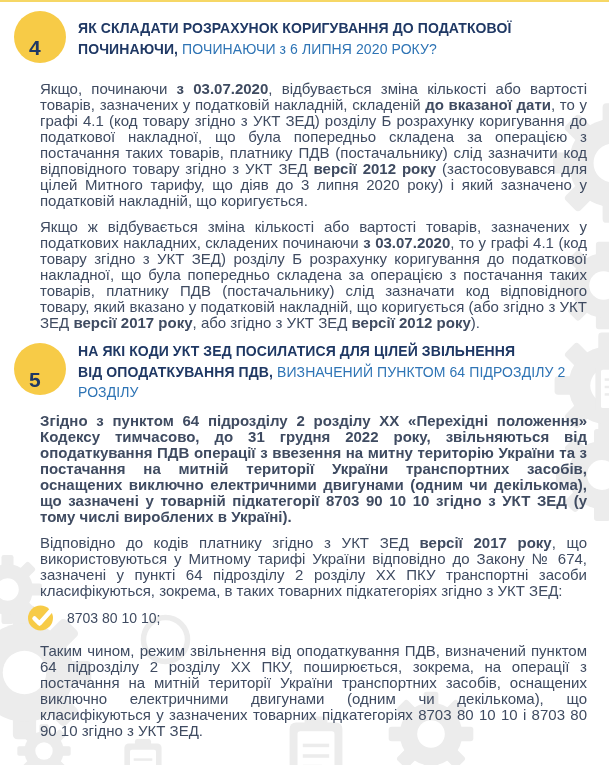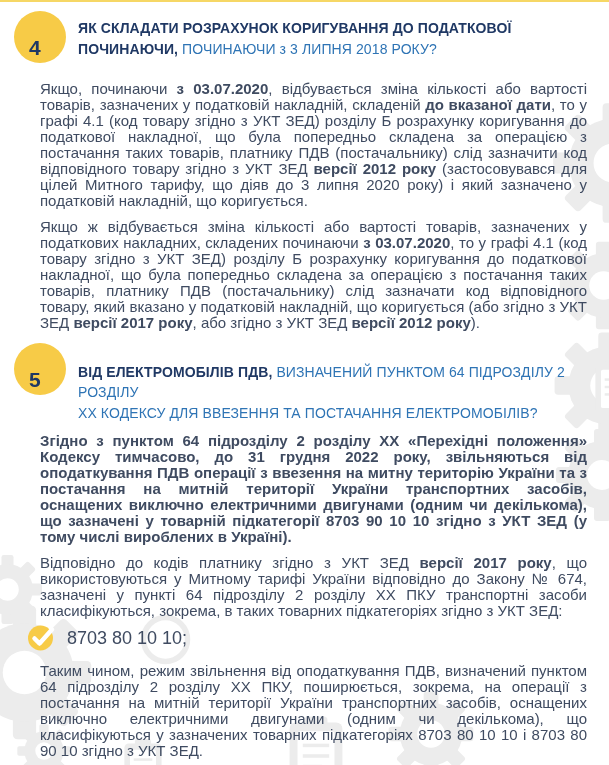--- a/index.html
+++ b/index.html
@@ -35,21 +35,21 @@
     color:var(--body,#3F4B61);text-align:justify;
   }
   .sec-q4 .q-head .q-title{padding-top:7px;}
   .sec-q4 p.body:first-of-type{margin-top:18px;}
   .sec-q5{margin-top:10px;}
   .sec-q5 .q-num{margin-top:2px;}
   .sec-q5 p.body:first-of-type{font-weight:bold;}
   .checklist{list-style:none;margin:6px 0 0;padding:0;}
   .check-item{display:flex;align-items:center;gap:9px;margin:7px 0 0 -12px;height:26px;}
   .check-item:first-child{margin-top:0;}
-  .check-item .code{font-size:18px;color:var(--body,#3F4B61);}
+  .check-item .code{font-size:14px;color:var(--body,#3F4B61);}
   .closing{margin-top:12px !important;}
 </style>
 </head>
 <body>
 
 <div class="page">
 
   <div class="top-line"></div>
 
   <svg width="0" height="0" style="position:absolute" aria-hidden="true">
@@ -121,30 +121,30 @@
     <svg style="left:385px;top:688px;width:92px;height:92px" viewBox="0 0 100 100">
         <use href="#gear"></use>
       </svg>
   </div>
 
   <div class="content">
 
     <section class="sec-q4">
       <div class="q-head">
         <div class="q-num">4</div>
-        <h2 class="q-title"><span class="b">ЯК СКЛАДАТИ РОЗРАХУНОК КОРИГУВАННЯ ДО ПОДАТКОВОЇ</span><br><span class="b">ПОЧИНАЮЧИ,</span><span> ПОЧИНАЮЧИ з 3 ЛИПНЯ 2018 РОКУ?</span></h2>
+        <h2 class="q-title"><span class="b">ЯК СКЛАДАТИ РОЗРАХУНОК КОРИГУВАННЯ ДО ПОДАТКОВОЇ</span><br><span class="b">ПОЧИНАЮЧИ,</span><span> ПОЧИНАЮЧИ з 6 ЛИПНЯ 2020 РОКУ?</span></h2>
       </div>
       <p class="body"><span>Якщо, починаючи </span><span class="b">з 03.07.2020</span><span>, відбувається зміна кількості або вартості товарів, зазначених у податковій накладній, складеній </span><span class="b">до вказаної дати</span><span>, то у графі 4.1 (код товару згідно з УКТ ЗЕД) розділу Б розрахунку коригування до податкової накладної, що була попередньо складена за операцією з постачання таких товарів, платнику ПДВ (постачальнику) слід зазначити код відповідного товару згідно з УКТ ЗЕД </span><span class="b">версії 2012 року</span><span> (застосовувався для цілей Митного тарифу, що діяв до 3 липня 2020 року) і який зазначено у податковій накладній, що коригується.</span></p>
       <p class="body"><span>Якщо ж відбувається зміна кількості або вартості товарів, зазначених у податкових накладних, складених починаючи </span><span class="b">з 03.07.2020</span><span>, то у графі 4.1 (код товару згідно з УКТ ЗЕД) розділу Б розрахунку коригування до податкової накладної, що була попередньо складена за операцією з постачання таких товарів, платнику ПДВ (постачальнику) слід зазначати код відповідного товару, який вказано у податковій накладній, що коригується (або згідно з УКТ ЗЕД </span><span class="b">версії 2017 року</span><span>, або згідно з УКТ ЗЕД </span><span class="b">версії 2012 року</span><span>).</span></p>
     </section>
 
     <section class="sec-q5">
       <div class="q-head">
         <div class="q-num">5</div>
-        <h2 class="q-title"><br><span class="b">ВІД ЕЛЕКТРОМОБІЛІВ ПДВ,</span><span> ВИЗНАЧЕНИЙ ПУНКТОМ 64 ПІДРОЗДІЛУ 2 РОЗДІЛУ</span><br><span>ХХ КОДЕКСУ ДЛЯ ВВЕЗЕННЯ ТА ПОСТАЧАННЯ ЕЛЕКТРОМОБІЛІВ?</span></h2>
+        <h2 class="q-title"><span class="b">НА ЯКІ КОДИ УКТ ЗЕД ПОСИЛАТИСЯ ДЛЯ ЦІЛЕЙ ЗВІЛЬНЕННЯ</span><br><span class="b">ВІД ОПОДАТКУВАННЯ ПДВ,</span><span> ВИЗНАЧЕНИЙ ПУНКТОМ 64 ПІДРОЗДІЛУ 2 РОЗДІЛУ</span><br></h2>
       </div>
       <p class="body"><span>Згідно з пунктом 64 підрозділу 2 розділу ХХ «Перехідні положення» Кодексу тимчасово, до 31 грудня 2022 року, звільняються від оподаткування ПДВ операції з ввезення на митну територію України та з постачання на митній території України транспортних засобів, оснащених виключно електричними двигунами (одним чи декількома), що зазначені у товарній підкатегорії 8703 90 10 10 згідно з УКТ ЗЕД (у тому числі вироблених в Україні).</span></p>
       <p class="body"><span>Відповідно до кодів платнику згідно з УКТ ЗЕД </span><span class="b">версії 2017 року</span><span>, що використовуються у Митному тарифі України відповідно до Закону № 674, зазначені у пункті 64 підрозділу 2 розділу ХХ ПКУ транспортні засоби класифікуються, зокрема, в таких товарних підкатегоріях згідно з УКТ ЗЕД:</span></p>
 
       <ul class="checklist">
         <li class="check-item">
           <svg width="30" height="26" viewBox="0 0 30 26">
             <circle cx="12.5" cy="13" r="12.5" fill="#F7CB47"></circle>
             <path d="M6.5 13.5 L11.5 18.5 L24 4.5" stroke="#fff" stroke-width="4.5" fill="none" stroke-linecap="round" stroke-linejoin="round"></path>
           </svg>

